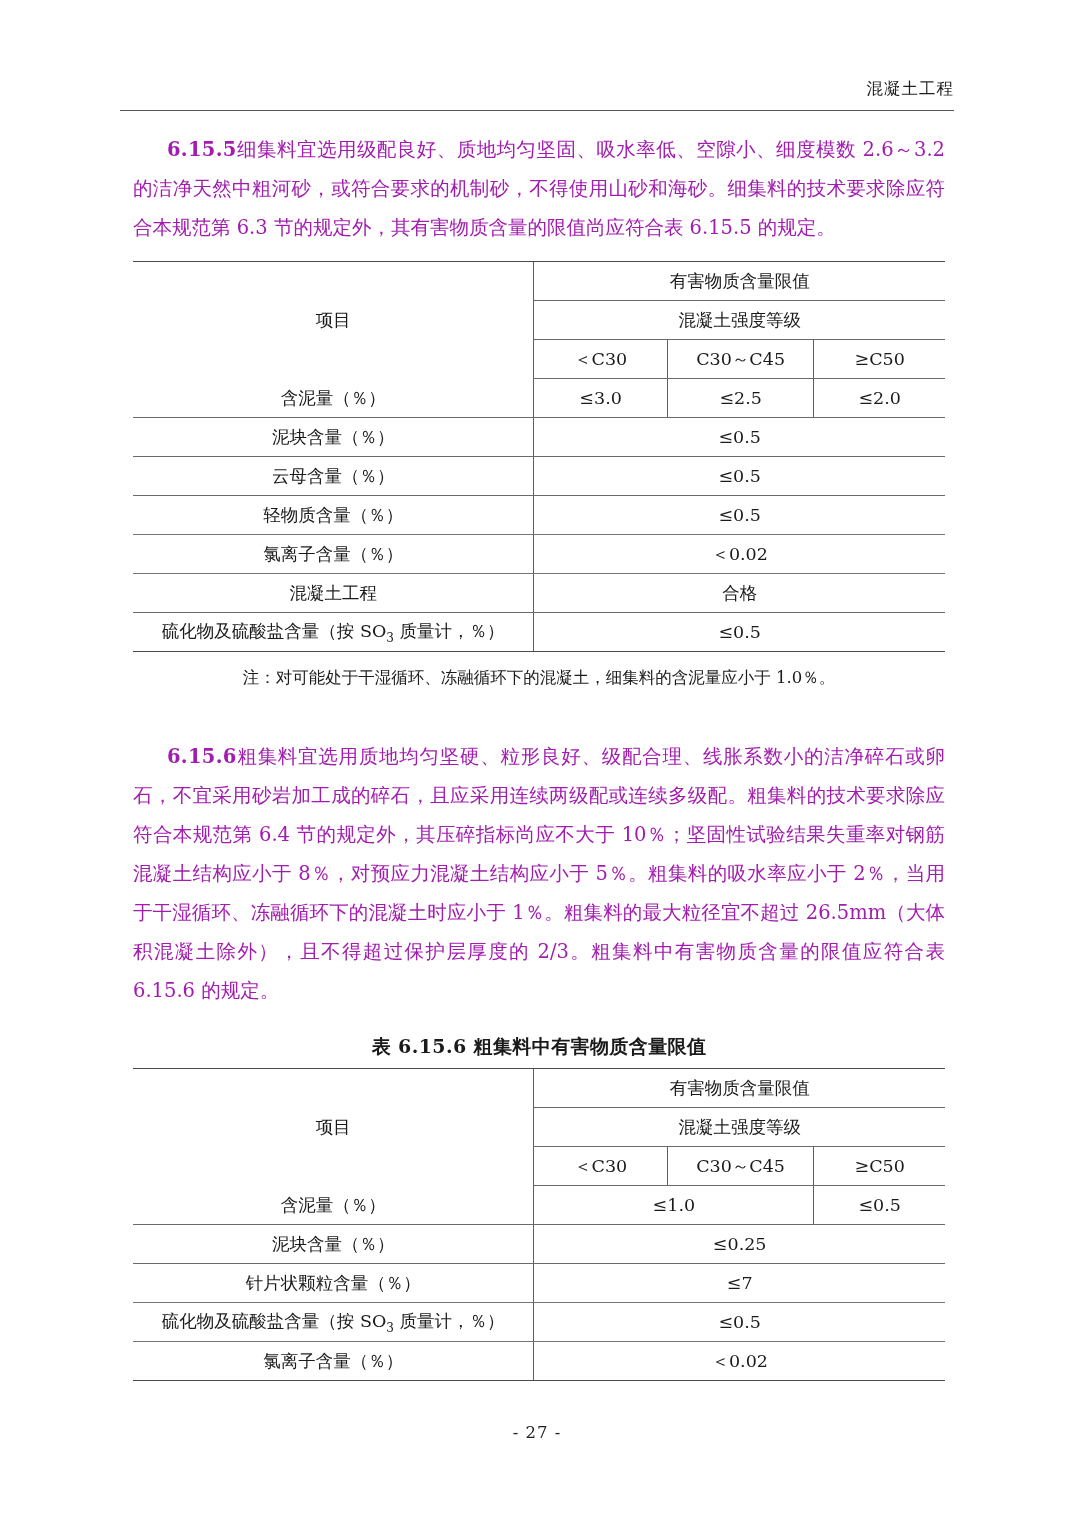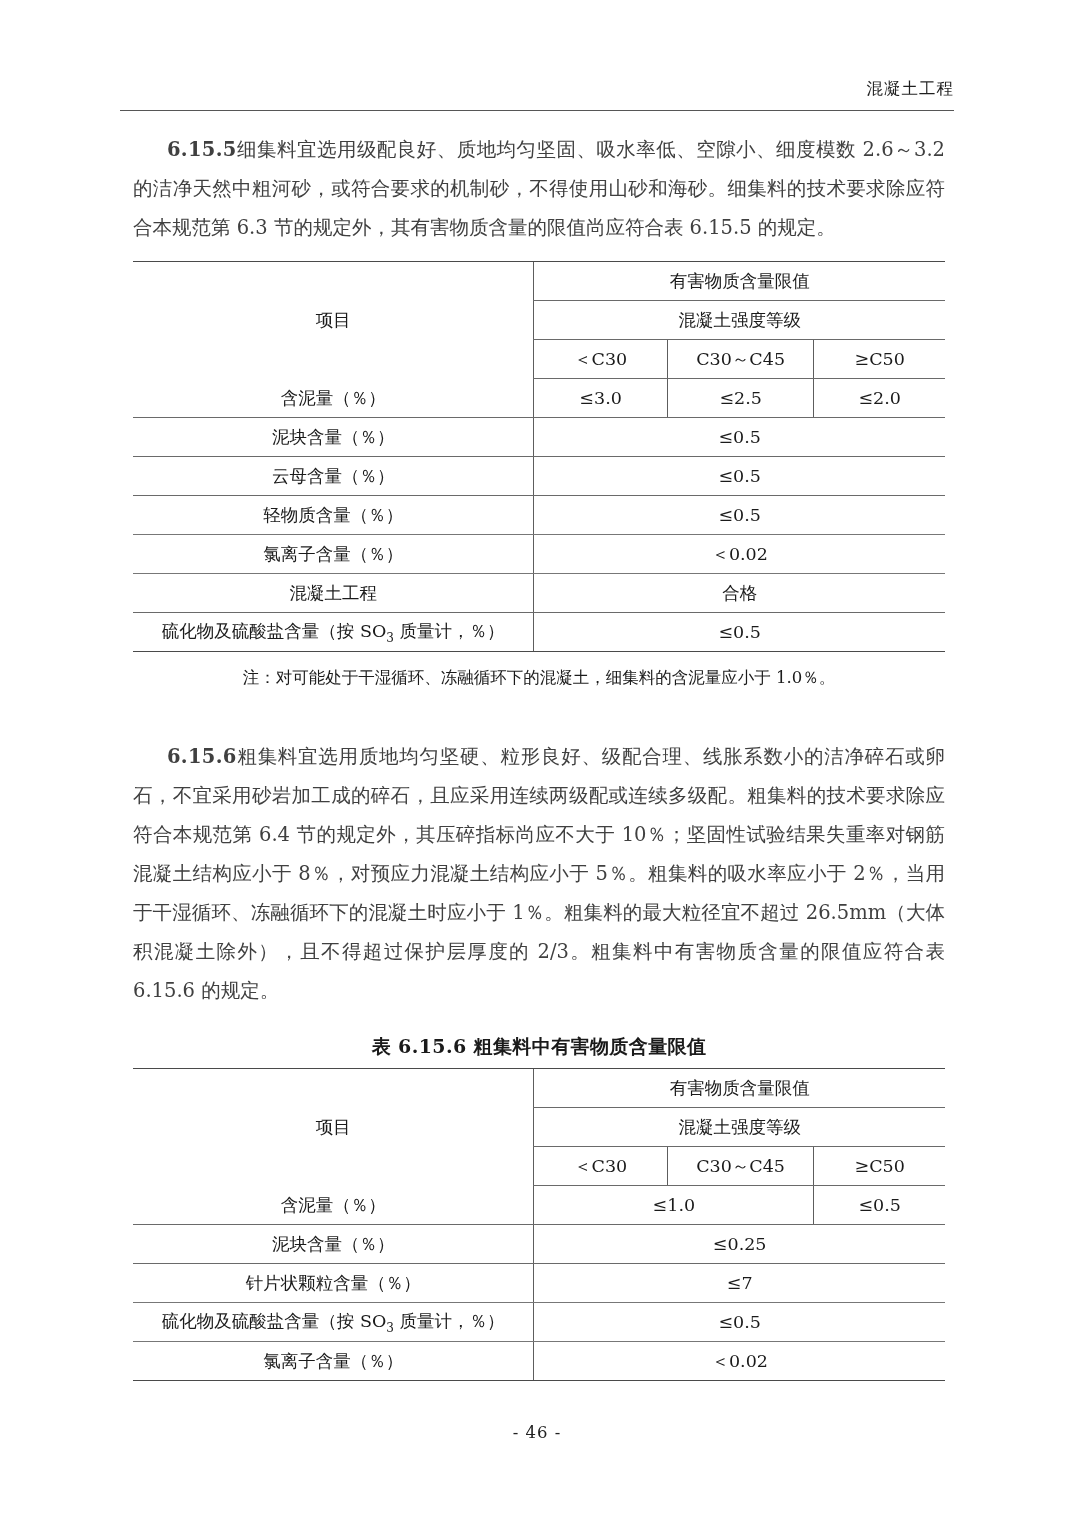--- a/index.html
+++ b/index.html
@@ -53,21 +53,21 @@
     left: 133px;
     width: 812px;
   }
   p.body {
     margin: 0;
     font-size: 19.5px;
     line-height: 39px;
     text-align: justify;
     text-justify: inter-ideograph;
     text-indent: 0;
-    color: #404040;
+    color: #a21caf;
   }
   p.body .lead {
     font-weight: bold;
     letter-spacing: 0.3px;
   }
   .indent { display: inline-block; width: 34px; }
 
   
   .tbl-caption {
     font-size: 19px;
@@ -250,16 +250,16 @@
         <tr>
           <td class="item-col hbot">氯离子含量（％）</td>
           <td class="hbot vleft" colspan="3">＜0.02</td>
         </tr>
       </tbody>
     </table>
 
   </div>
 
   <div class="footer">
-    <span>- 46 -</span>
+    <span>- 27 -</span>
   </div>
 
 </div>
 
 </body></html>

